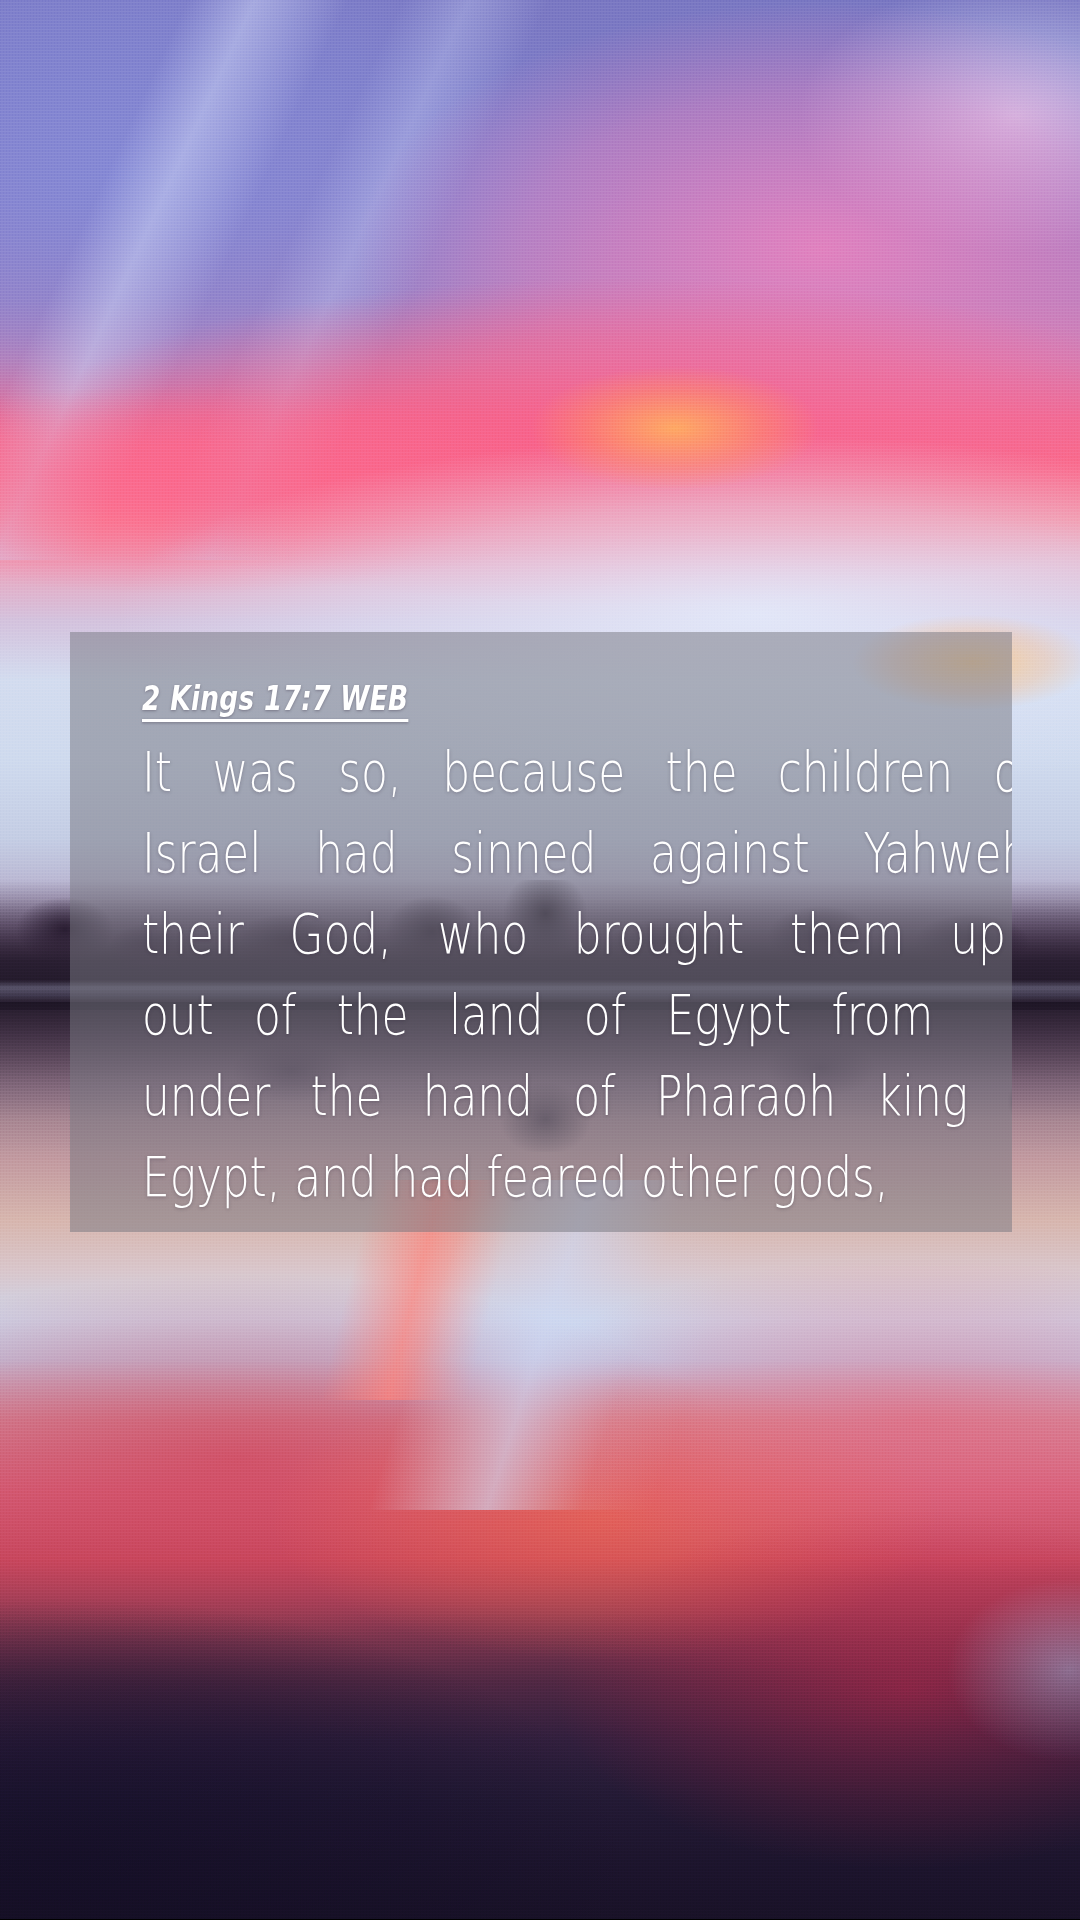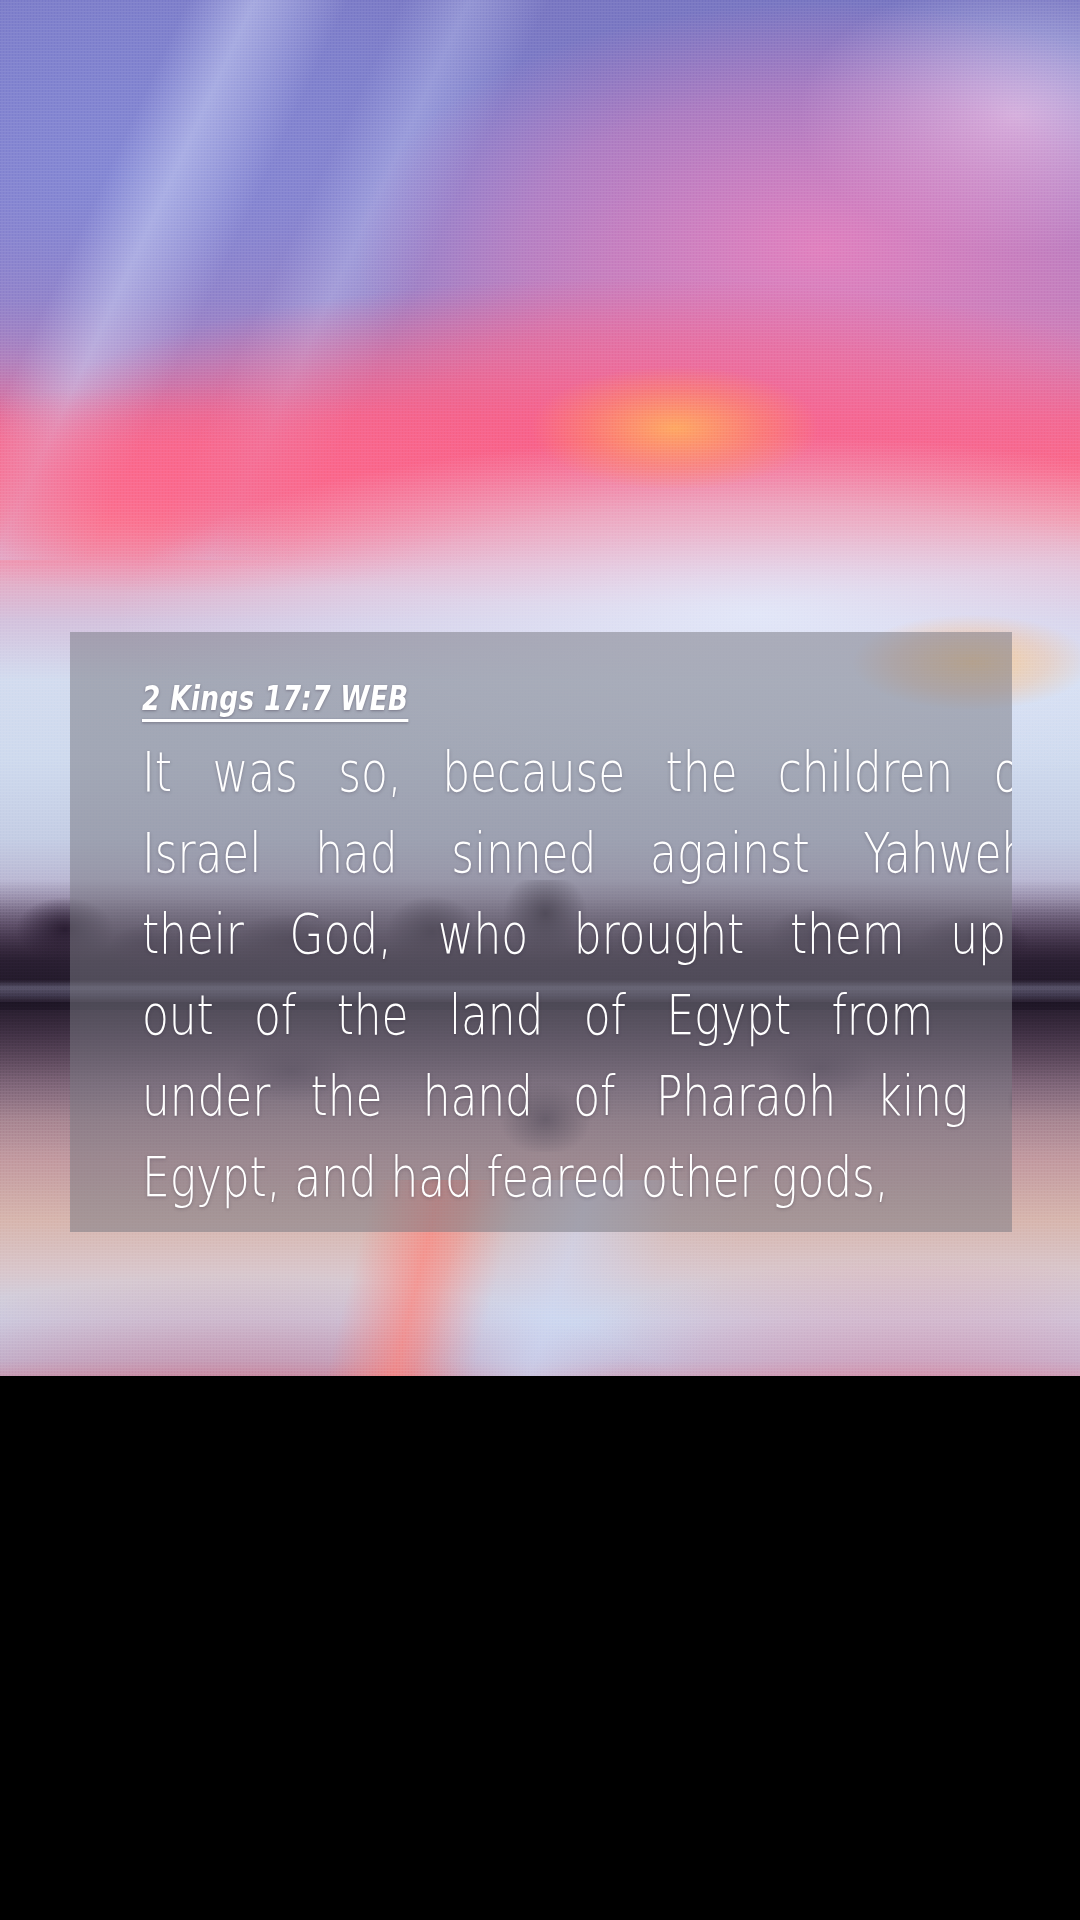--- a/index.html
+++ b/index.html
@@ -7,21 +7,21 @@
     padding: 0;
     background: #000;
   }
   body {
     font-family: "DejaVu Sans", sans-serif;
   }
 
   #wallpaper {
     position: relative;
     width: 1080px;
-    height: 1376px;
+    height: 1919px;
     overflow: hidden;
     background: #1a1230;
   }
 
   
   .photo-layer {
     position: absolute;
     left: 0;
     top: 0;
     width: 1080px;

